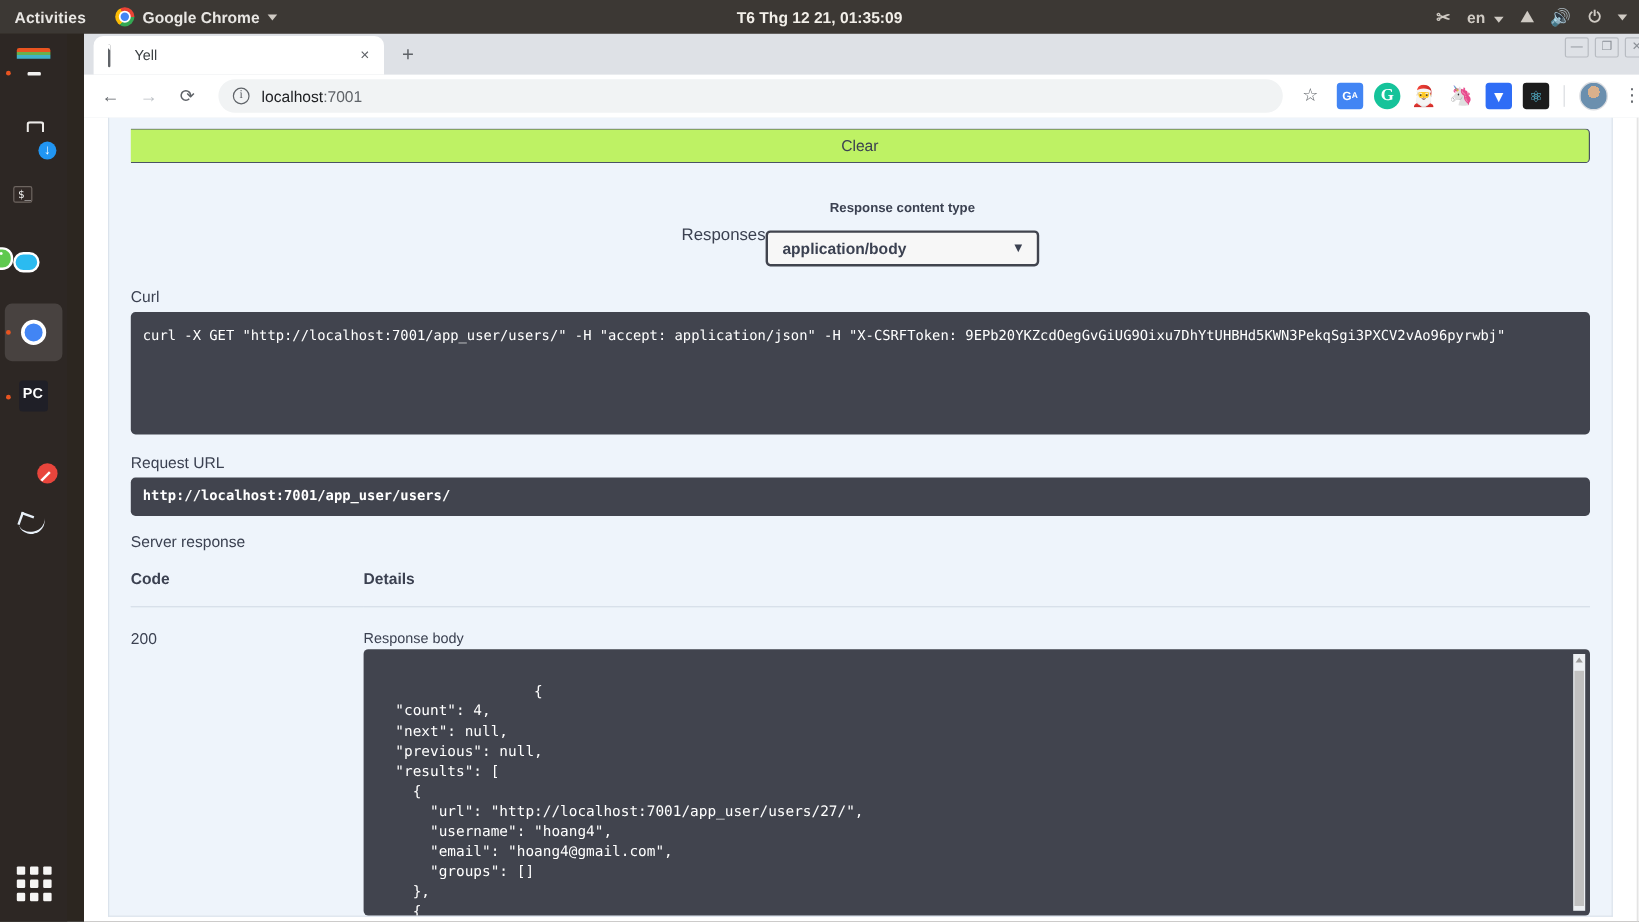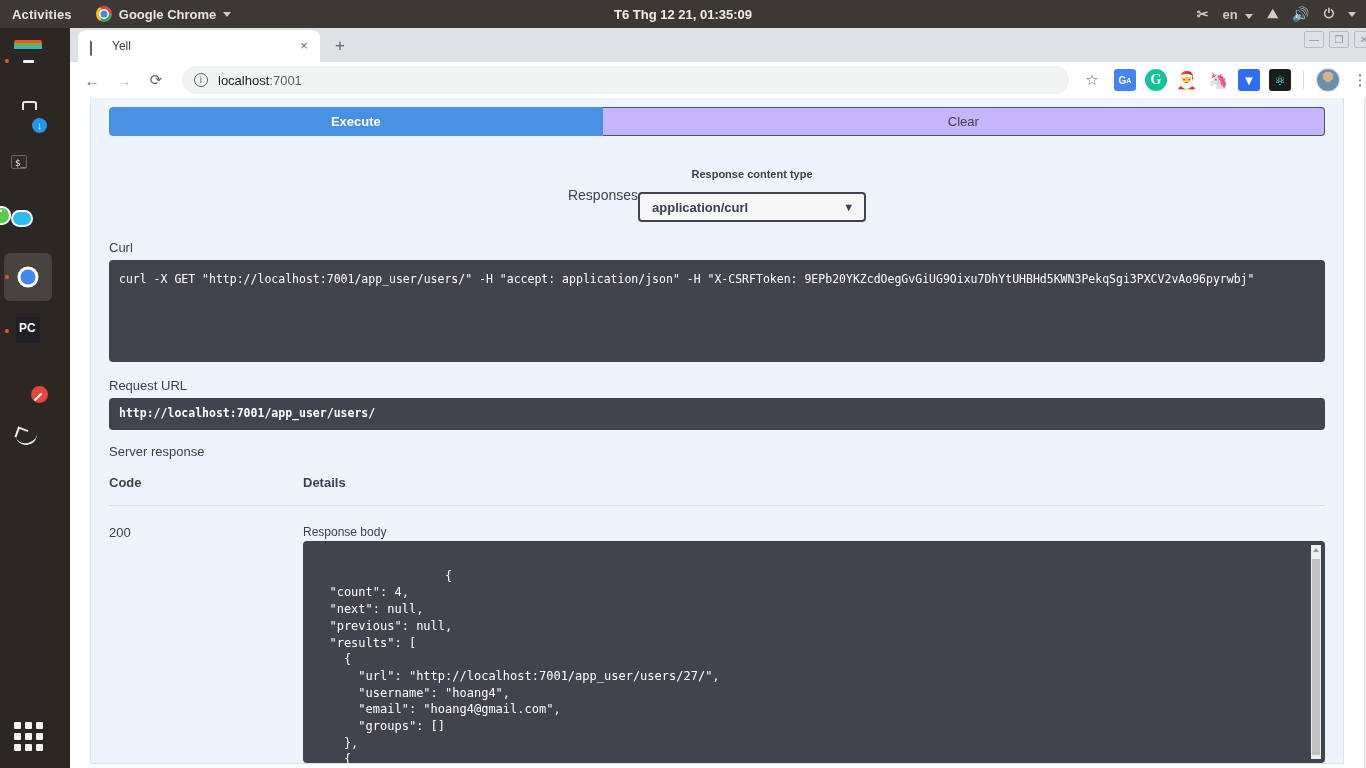--- a/index.html
+++ b/index.html
@@ -324,21 +324,21 @@
   .btn-row { display: flex; padding-top: 9px; }
   .btn-exec {
     flex: 1.07; height: 29px;
     background: #4990e2; color: #fff;
     border: 1px solid #4990e2; border-radius: 4px 0 0 4px;
     font-size: 13px; font-weight: bold;
     display: flex; align-items: center; justify-content: center;
   }
   .btn-clear {
     flex: 1.57; height: 29px;
-    background: #c4b5fd; color: #3b4151;
+    background: #bef264; color: #3b4151;
     border: 1px solid #4a5364; border-left: none; border-radius: 0 4px 4px 0;
     font-size: 13px;
     display: flex; align-items: center; justify-content: center;
   }
   .responses-head {
     display: flex; align-items: center; justify-content: center;
     padding: 32px 0 10px 0;
   }
   .responses-head .title { font-size: 14px; color: #3b4151; }
   .rct-wrap { display: flex; align-items: center; gap: 12px; flex-direction: column; }
@@ -511,30 +511,29 @@
     <div class="avatar"></div>
     <div class="kebab">⋮</div>
   </div>
 
   <div id="viewport">
     <div id="page">
 
       <div class="swagger-block">
 
         <div class="btn-row">
-          <div class="btn-exec">Execute</div>
           <div class="btn-clear">Clear</div>
         </div>
 
         <div class="responses-head">
           <div class="title">Responses</div>
           <div class="rct-wrap">
             <span class="rct-label">Response content type</span>
             <div class="rct-select">
-              <span>application/curl</span>
+              <span>application/body</span>
               <span style="font-size:11px;">▼</span>
             </div>
           </div>
         </div>
 
         <div class="sec-label">Curl</div>
         <div class="code-box curl-box">curl -X GET "http://localhost:7001/app_user/users/" -H "accept: application/json" -H "X-CSRFToken: 9EPb20YKZcdOegGvGiUG9Oixu7DhYtUHBHd5KWN3PekqSgi3PXCV2vAo96pyrwbj"</div>
 
         <div class="sec-label" style="margin-top:16px;">Request URL</div>
         <div class="code-box url-box">http://localhost:7001/app_user/users/</div>

